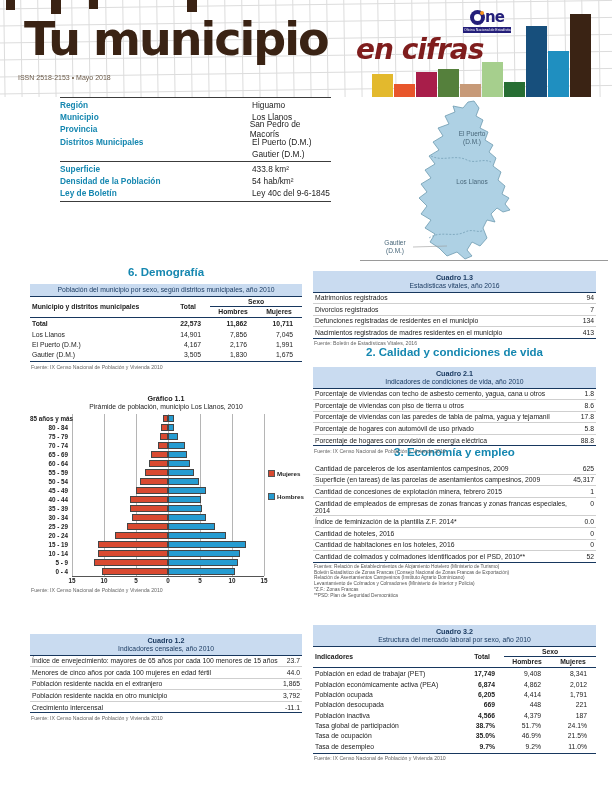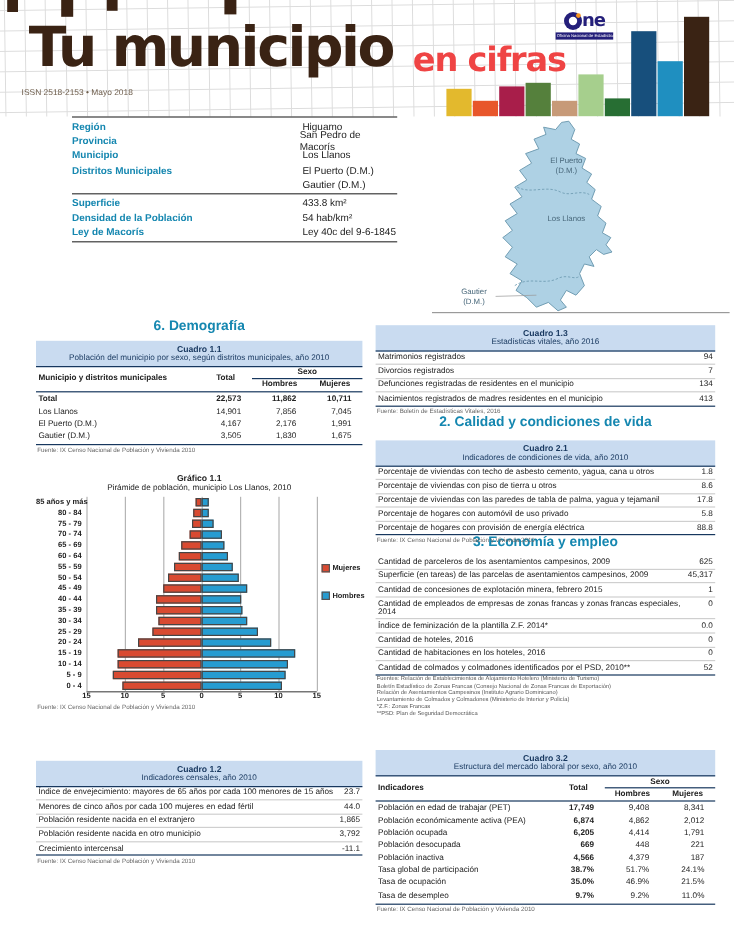--- a/index.html
+++ b/index.html
@@ -9,22 +9,22 @@
   
   .header{position:absolute;left:0;top:0;width:612px;height:97px;overflow:hidden;}
   .header::before{content:"";position:absolute;left:-30px;top:-30px;width:700px;height:170px;
     background-image:linear-gradient(#dcdcdc 1px,transparent 1px),
                      linear-gradient(90deg,#dcdcdc 1px,transparent 1px);
     background-size:17px 17px;transform:rotate(-0.8deg);z-index:0;}
   .header>*{position:absolute;z-index:1;}
   .ttick{top:0;background:#3a2314;}
   .title-main{left:24px;top:12px;font-family:"DejaVu Sans",sans-serif;font-weight:bold;
     font-size:46px;letter-spacing:-2px;color:#3a2314;}
-  .title-accent{left:344px;top:33px;font-family:"DejaVu Sans",sans-serif;font-weight:bold;
-    font-size:28px;letter-spacing:-1px;color:#ef4444;}
+  .title-accent{left:356px;top:33px;font-family:"DejaVu Sans",sans-serif;font-weight:bold;
+    font-size:28px;letter-spacing:-1px;color:#7f1d1d;font-style:italic;}
   .issn{left:18px;top:74px;font-size:7px;color:#6b5a48;}
   .one-logo{left:463px;top:8px;width:48px;text-align:center;}
   .one-row{display:flex;align-items:center;justify-content:center;}
   .one-o{width:15px;height:15px;border-radius:50%;background:#241f7a;position:relative;display:inline-block;}
   .one-o::before{content:"";position:absolute;left:4px;top:4px;width:7px;height:7px;border-radius:50%;background:#fff;}
   .one-o::after{content:"";position:absolute;right:1px;top:1px;width:4px;height:4px;border-radius:50%;background:#f7941e;}
   .one-ne{font-family:"DejaVu Sans",sans-serif;font-weight:bold;font-size:15px;color:#241f7a;letter-spacing:-1px;}
   .one-tag{font-size:3.5px;color:#fff;background:#241f7a;padding:1px 1px;margin-top:1px;white-space:nowrap;}
   .deco-bars{left:372px;bottom:0;display:flex;align-items:flex-end;gap:1.5px;}
   .deco-bar{width:20.5px;}
@@ -137,47 +137,47 @@
       </div>
   </div>
 
   <div class="profile">
     <div class="pblock" id="profileTop">
         <div class="prow2">
           <div class="plabel" style="display: inline-block;">Región</div>
           <div class="pvalue" style="display: inline-block;">Higuamo</div>
         </div>
         <div class="prow2">
+          <div class="plabel" style="display: inline-block;">Municipio</div>
+          <div class="pvalue" style="display: inline-block;">Los Llanos</div>
+        </div>
+        <div class="prow2">
           <div class="plabel" style="display: inline-block;">Provincia</div>
           <div class="pvalue" style="display: inline-block;">San Pedro de Macorís</div>
         </div>
         <div class="prow2">
-          <div class="plabel" style="display: inline-block;">Municipio</div>
-          <div class="pvalue" style="display: inline-block;">Los Llanos</div>
-        </div>
-        <div class="prow2">
           <div class="plabel" style="display: inline-block;">Distritos Municipales</div>
           <div class="pvalue" style="display: inline-block;">El Puerto (D.M.)</div>
         </div>
         <div class="prow2">
           <div class="plabel" style="display: inline-block;"></div>
           <div class="pvalue" style="display: inline-block;">Gautier (D.M.)</div>
         </div>
       </div>
     <div class="pblock last" id="profileBottom">
         <div class="prow2">
           <div class="plabel" style="display: inline-block;">Superficie</div>
           <div class="pvalue" style="display: inline-block;">433.8 km²</div>
         </div>
         <div class="prow2">
           <div class="plabel" style="display: inline-block;">Densidad de la Población</div>
           <div class="pvalue" style="display: inline-block;">54 hab/km²</div>
         </div>
         <div class="prow2">
-          <div class="plabel" style="display: inline-block;">Ley de Macorís</div>
+          <div class="plabel" style="display: inline-block;">Ley de Boletín</div>
           <div class="pvalue" style="display: inline-block;">Ley 40c del 9-6-1845</div>
         </div>
       </div>
   </div>
 
   <svg class="map" width="225" height="163" viewBox="0 0 225 163">
     <path d="M99,3 L104,10 L101,18 L108,22 L105,30 L113,34 L110,42 L118,47 L114,54 L121,60 L118,68 L126,74 L123,82 L130,88 L127,96 L134,100 L130,106 L135,112 L128,114 L122,110 L116,116 L120,124 L112,122 L108,130 L112,140 L105,148 L97,144 L92,152 L97,158 L90,161 L82,154 L72,158 L64,150 L55,144 L60,136 L50,130 L56,122 L46,116 L52,108 L44,100 L52,94 L46,86 L56,80 L50,72 L60,66 L54,58 L64,52 L58,44 L68,38 L63,30 L74,26 L70,18 L80,14 L78,8 L88,10 L93,4 Z" fill="#aed1e4" stroke="#6d9ab0" stroke-width="0.8"></path>
     <path d="M56,58 C68,64 80,56 92,62 C100,66 108,60 116,64" fill="none" stroke="#6d9ab0" stroke-width="0.7" stroke-dasharray="2,1.5"></path>
     <path d="M54,140 C66,132 78,140 90,134 C98,130 104,136 108,132" fill="none" stroke="#6d9ab0" stroke-width="0.7" stroke-dasharray="2,1.5"></path>
     <line x1="38" y1="149" x2="72" y2="148" stroke="#999" stroke-width="0.6"></line>
@@ -188,21 +188,20 @@
     <text x="20" y="155" text-anchor="middle" font-size="6.5" fill="#48677a">(D.M.)</text>
   </svg>
   <div class="map-underline"></div>
 
   <div class="sechead" id="sec1">6. Demografía</div>
   <div class="sechead" id="sec2">2. Calidad y condiciones de vida</div>
   <div class="sechead" id="sec3">3. Economía y empleo</div>
 
   <div class="cuadro" id="c11">
     <div class="chead">
-      <div class="ct">Cuadro 1.1</div>
       <div class="cs">Población del municipio por sexo, según distritos municipales, año 2010</div>
     </div>
     <div class="sxhead">
       <div class="sxh-label">Municipio y distritos municipales</div>
       <div class="sxh-total">Total</div>
       <div class="sxh-sexo">
         <span class="sx-title">Sexo</span>
         <div class="sx-hm">
           <span>Hombres</span>
           <span>Mujeres</span>

